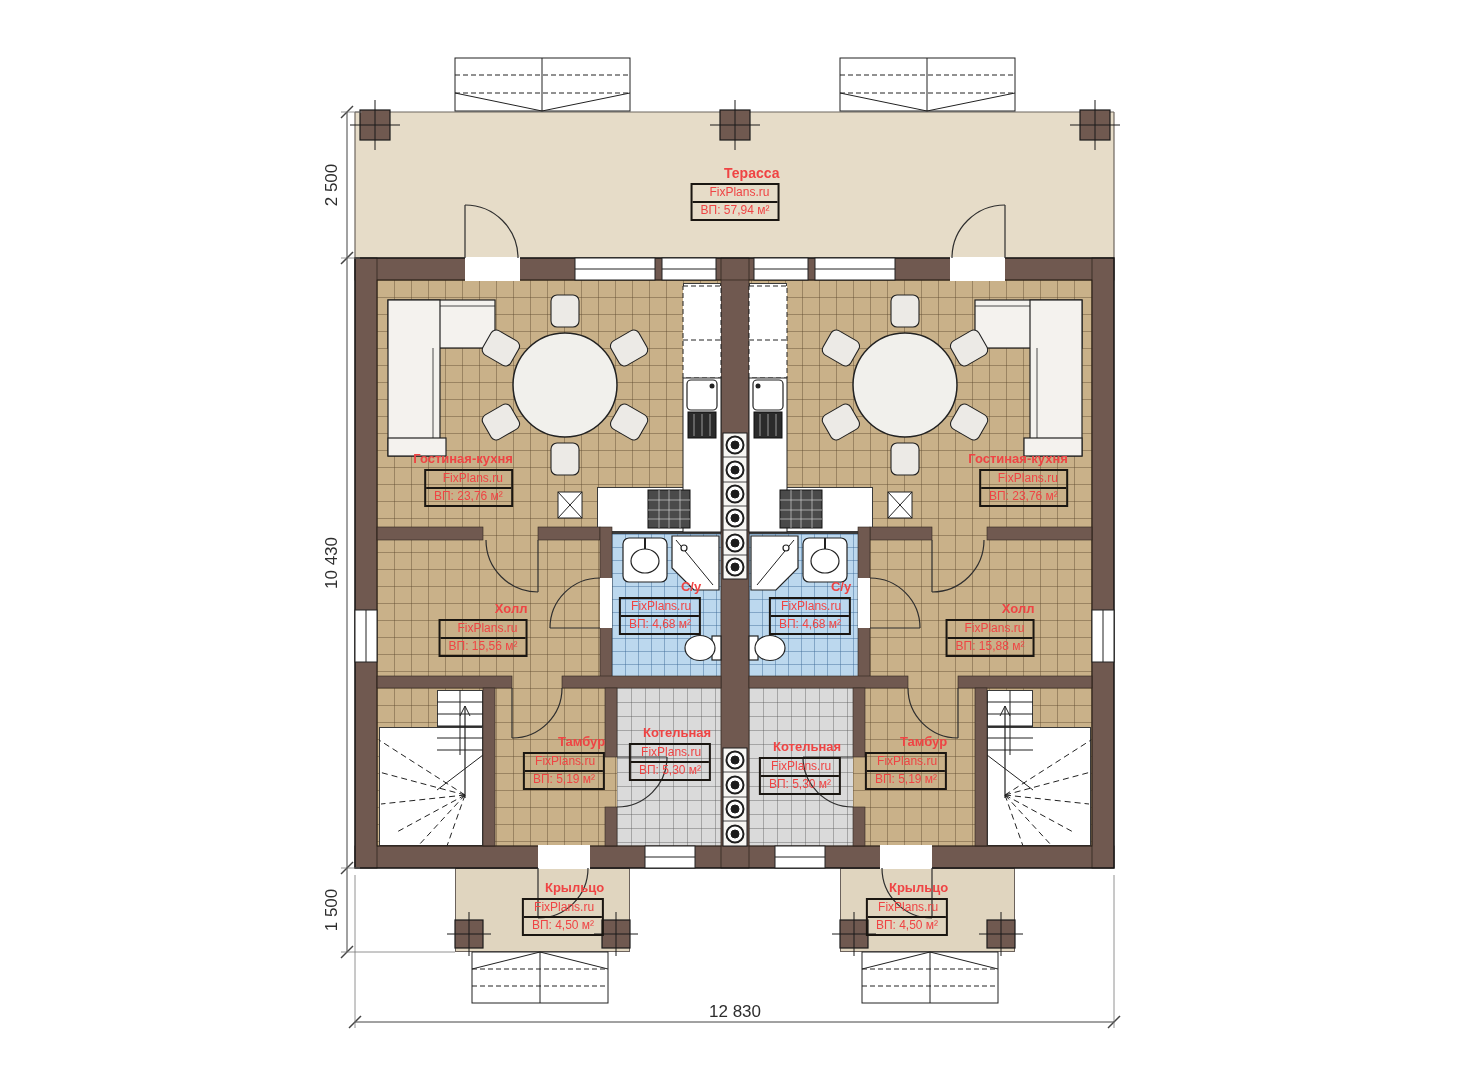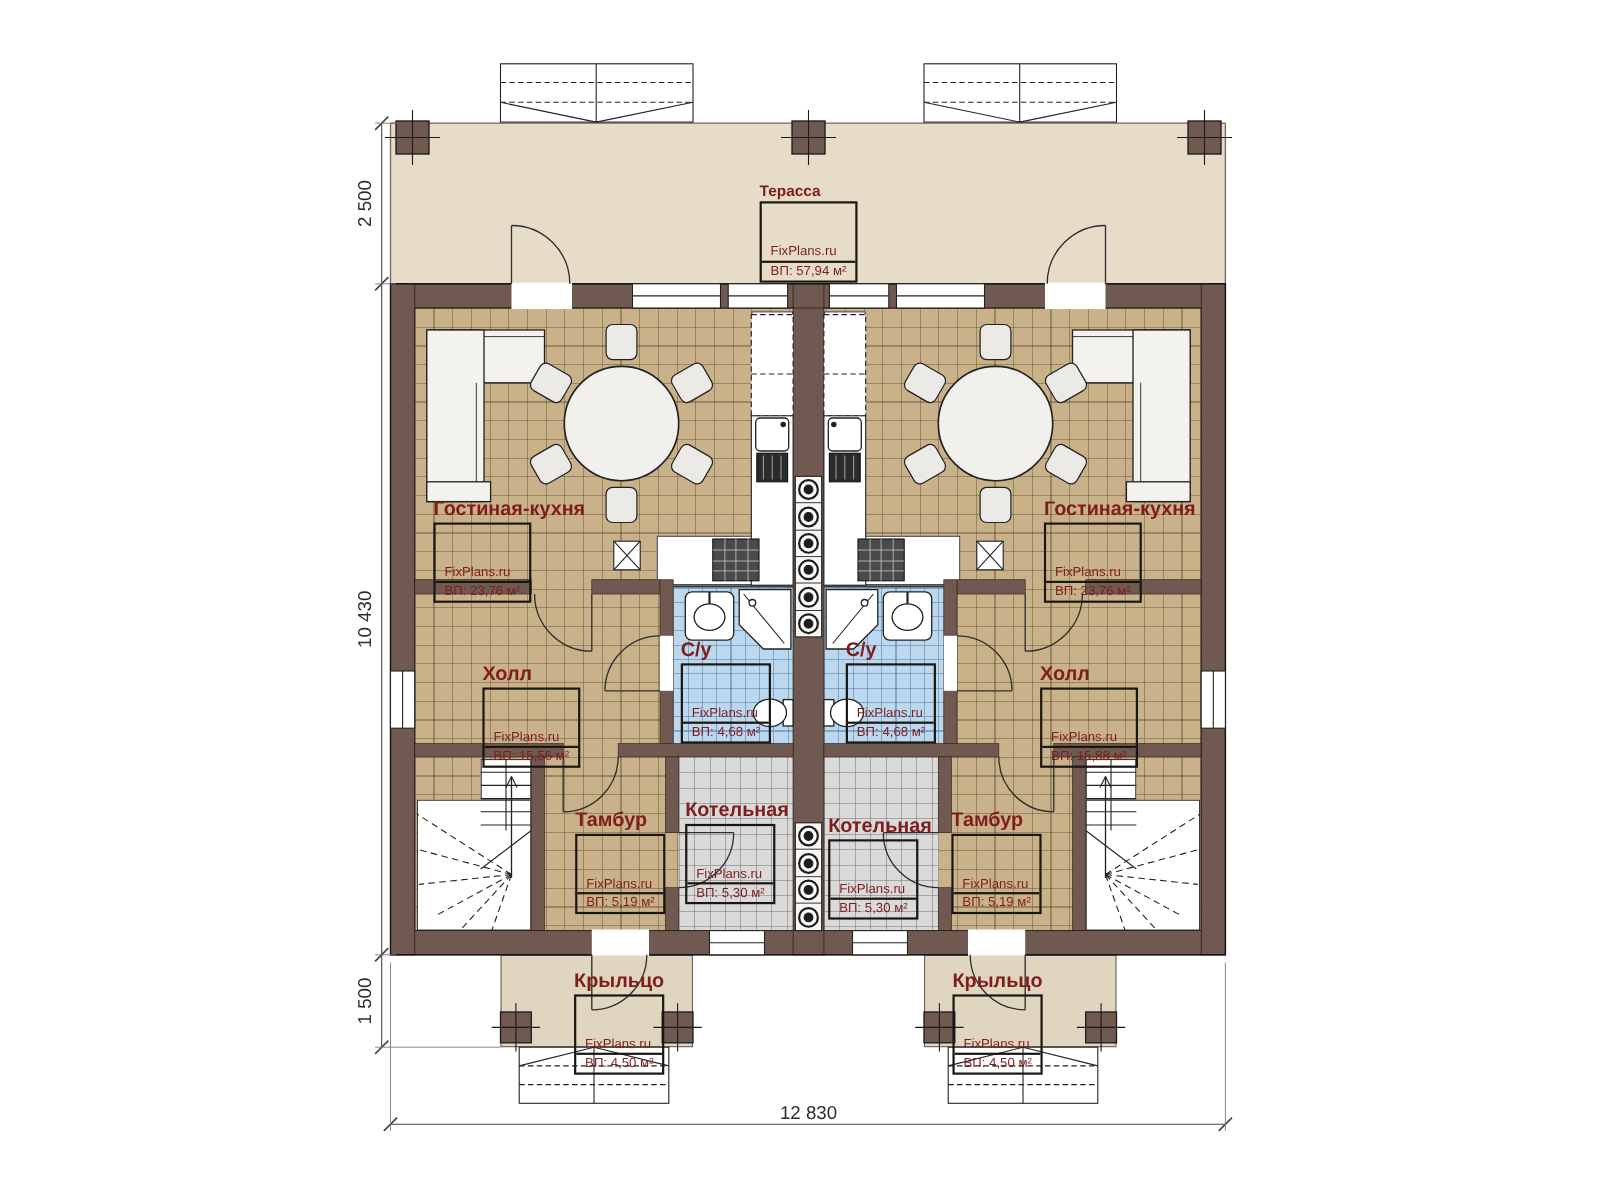--- a/index.html
+++ b/index.html
@@ -18,26 +18,26 @@
       repeating-linear-gradient(to right, rgba(60,105,150,.45) 0, rgba(60,105,150,.45) 1px, transparent 1px, transparent 13px),
       repeating-linear-gradient(to bottom, rgba(60,105,150,.45) 0, rgba(60,105,150,.45) 1px, transparent 1px, transparent 13px);}
   .floor-gray{background-color:#dadada;
     background-image:
       repeating-linear-gradient(to right, rgba(85,85,85,.4) 0, rgba(85,85,85,.4) 1px, transparent 1px, transparent 14px),
       repeating-linear-gradient(to bottom, rgba(85,85,85,.4) 0, rgba(85,85,85,.4) 1px, transparent 1px, transparent 14px);}
   .white-area{background:#ffffff;border:1px solid #3a3a3a;}
   .white-plain{background:#ffffff;}
   svg.overlay{position:absolute;left:0;top:0;z-index:10;pointer-events:none;}
   
-  .room-label{position:absolute;transform:translateX(-50%);text-align:left;
-              color:#7f1d1d;z-index:30;line-height:1.15;}
-  .room-name{font-weight:bold;font-size:18px;white-space:nowrap;}
+  .room-label{position:absolute;transform:translateX(-50%);text-align:right;
+              color:#ef4444;z-index:30;line-height:1.15;}
+  .room-name{font-weight:bold;font-size:13px;white-space:nowrap;}
   .room-name.big{font-size:14px;}
   .room-box{display:inline-block;border:2px solid #1a1611;margin-top:2px;}
-  .room-brand{font-size:12px;padding:1px 8px;border-bottom:2px solid #1a1611;white-space:nowrap;margin-top:36px;}
+  .room-brand{font-size:12px;padding:1px 8px;border-bottom:2px solid #1a1611;white-space:nowrap;}
   .room-area{font-size:12px;padding:1px 8px;white-space:nowrap;}
   
   .dim{position:absolute;font-size:17px;color:#2d2d2d;white-space:nowrap;z-index:30;}
   .dim.vert{transform:translate(-50%,-50%) rotate(-90deg);}
   .dim.horiz{transform:translate(-50%,-50%);}
 </style>
 </head>
 <body>
 
 <div class="canvas">

